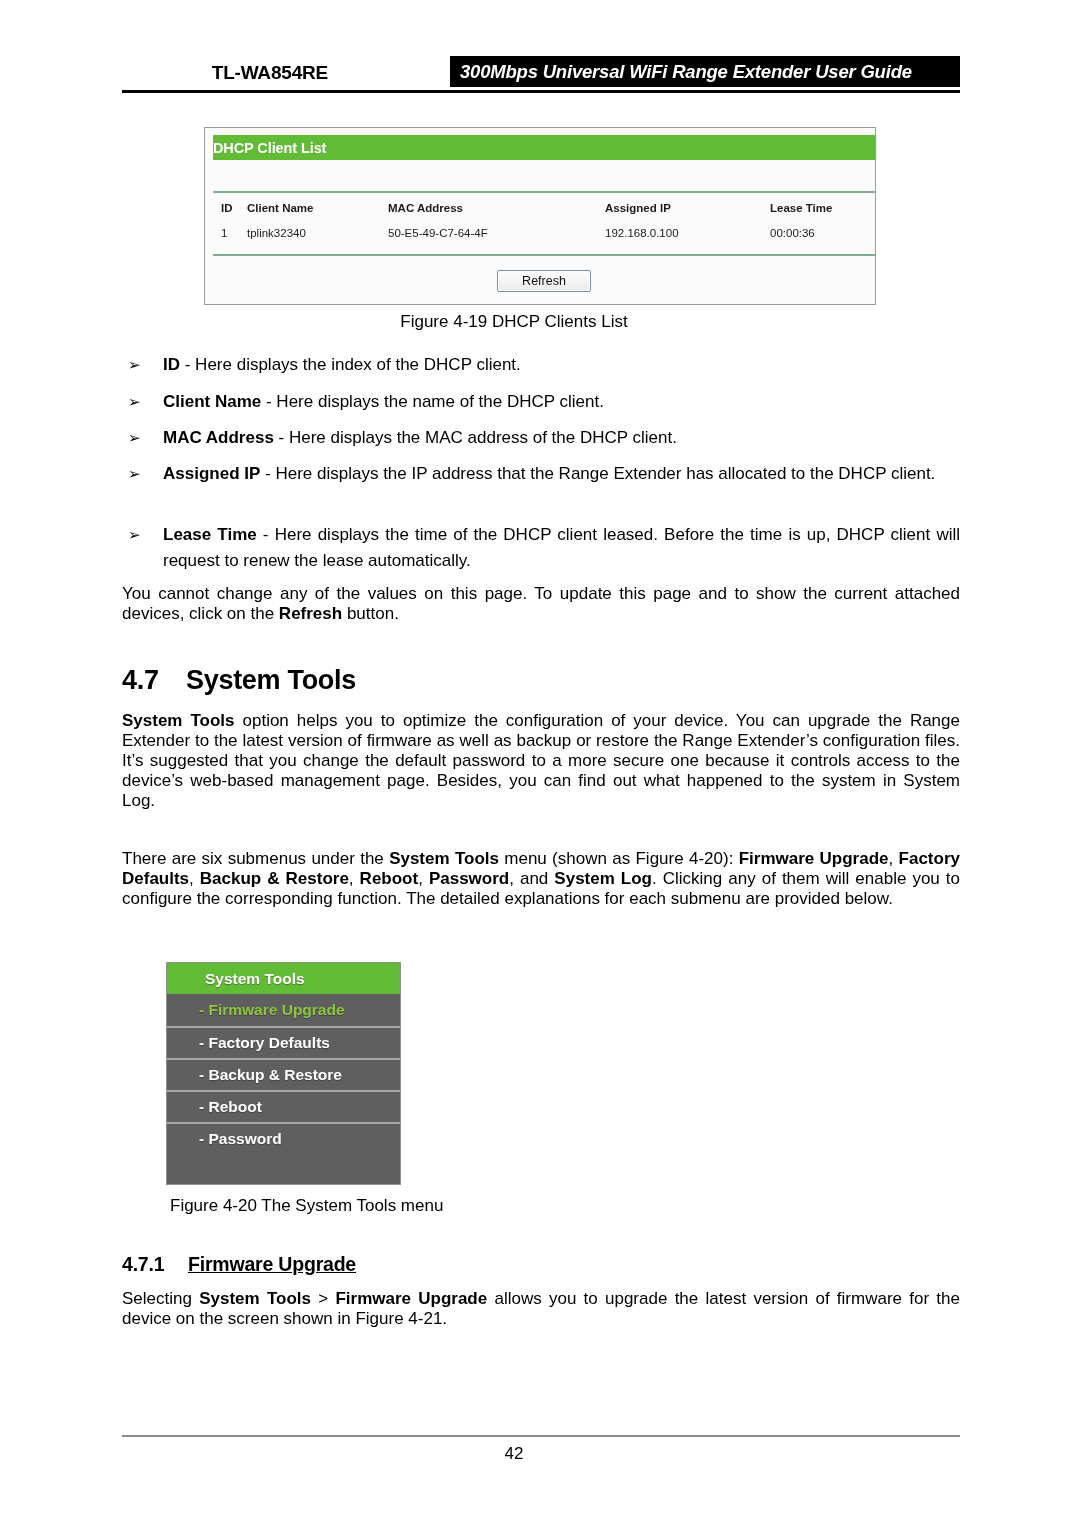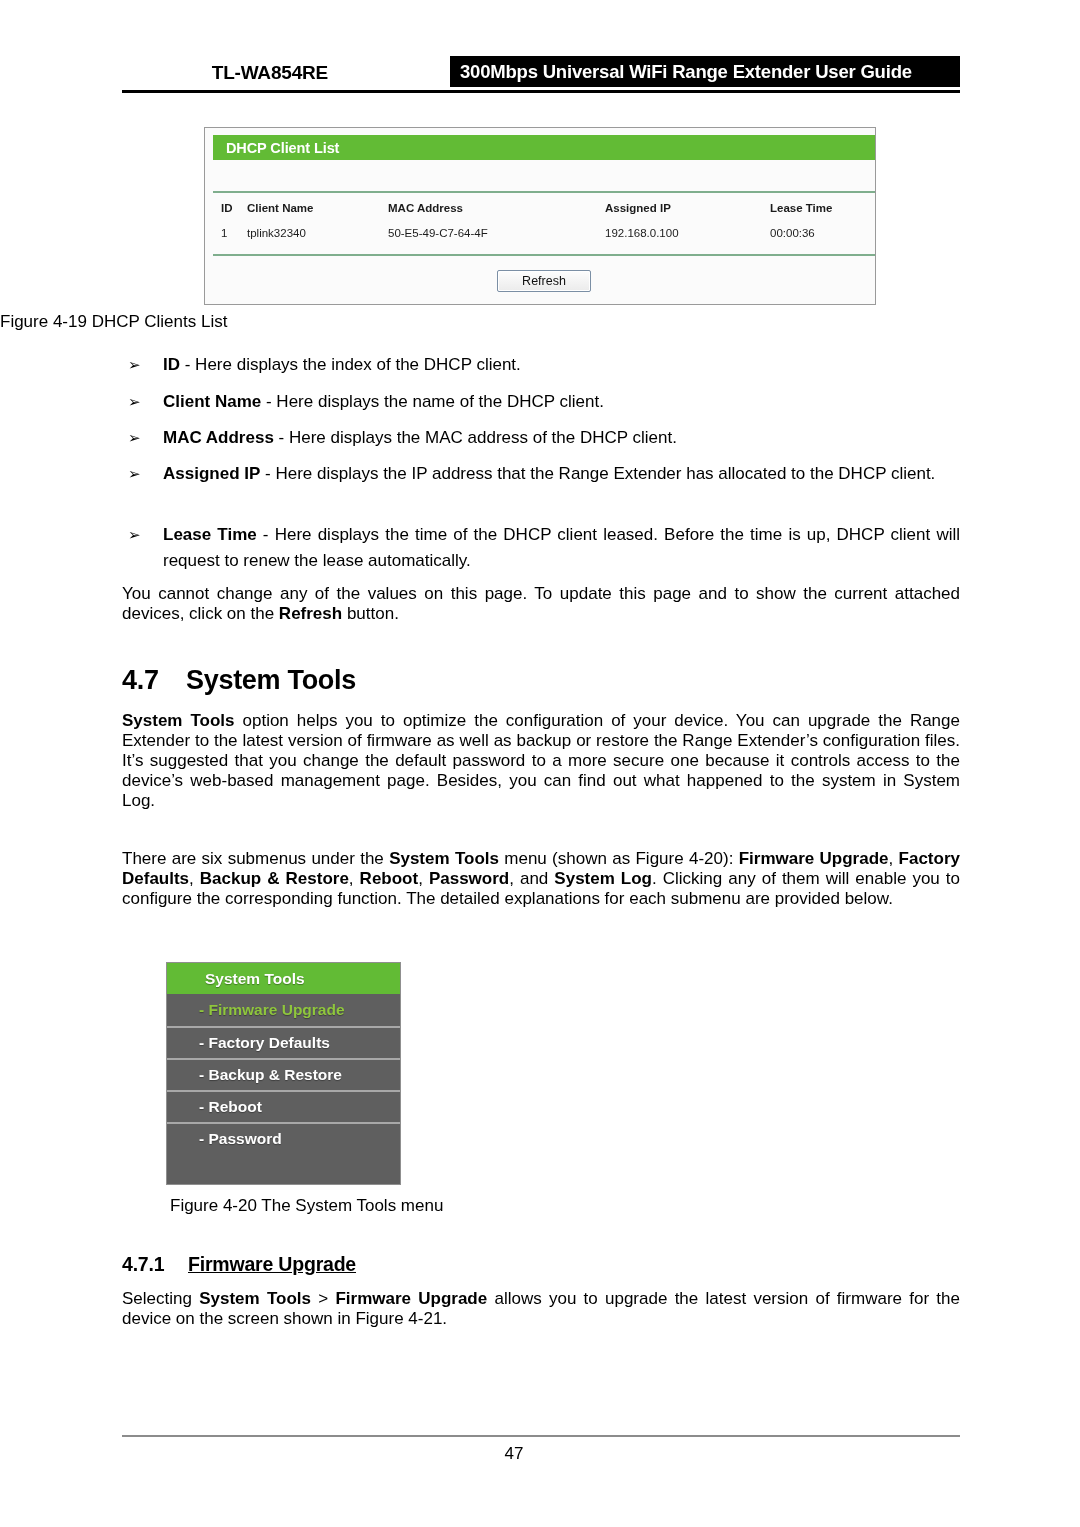--- a/index.html
+++ b/index.html
@@ -51,20 +51,21 @@
     background: #000000;
     color: #ffffff;
     font-size: 18.5px;
     font-weight: bold;
     letter-spacing: -0.2px;
     display: flex;
     align-items: center;
     padding-left: 10px;
     box-sizing: border-box;
     white-space: nowrap;
+    font-style: italic;
   }
   .header-rule {
     position: absolute;
     left: 122px;
     top: 90px;
     width: 838px;
     height: 3px;
     background: #000000;
   }
 
@@ -84,21 +85,20 @@
     left: 8px;
     top: 7px;
     right: 0px;
     height: 25px;
     background: #62bb35;
     color: #ffffff;
     font-size: 14.5px;
     font-weight: bold;
     display: flex;
     align-items: center;
-    padding-left: 13px;
     box-sizing: border-box;
     letter-spacing: -0.1px;
   }
   .dhcp-rule {
     position: absolute;
     left: 8px;
     right: 0px;
     height: 2px;
     background: #7fae8d;
   }
@@ -163,21 +163,21 @@
   
   .fig-caption {
     position: absolute;
     font-size: 17px;
     color: #000;
     white-space: nowrap;
   }
   .fig-19 {
     left: 0; right: 0;
     top: 312px;
-    text-align: left;
+    text-align: center;
   }
   .fig-20 {
     left: 170px;
     top: 1196px;
     text-align: left;
   }
 
   
   .body-text {
     position: absolute;
@@ -388,15 +388,15 @@
 
   <div class="h-subsec">
     <span class="num">4.7.1</span><span>Firmware Upgrade</span>
   </div>
 
   <div class="body-text" style="left:122px; top:1289px; width:838px;">
     <span>Selecting </span><b>System Tools</b><span> &gt; </span><b>Firmware Upgrade</b><span> allows you to upgrade the latest version of firmware for the device on the screen shown in Figure 4-21.</span>
   </div>
 
   <div class="footer-rule"></div>
-  <div class="footer-page">47</div>
+  <div class="footer-page">42</div>
 
 </div>
 
 </body></html>

